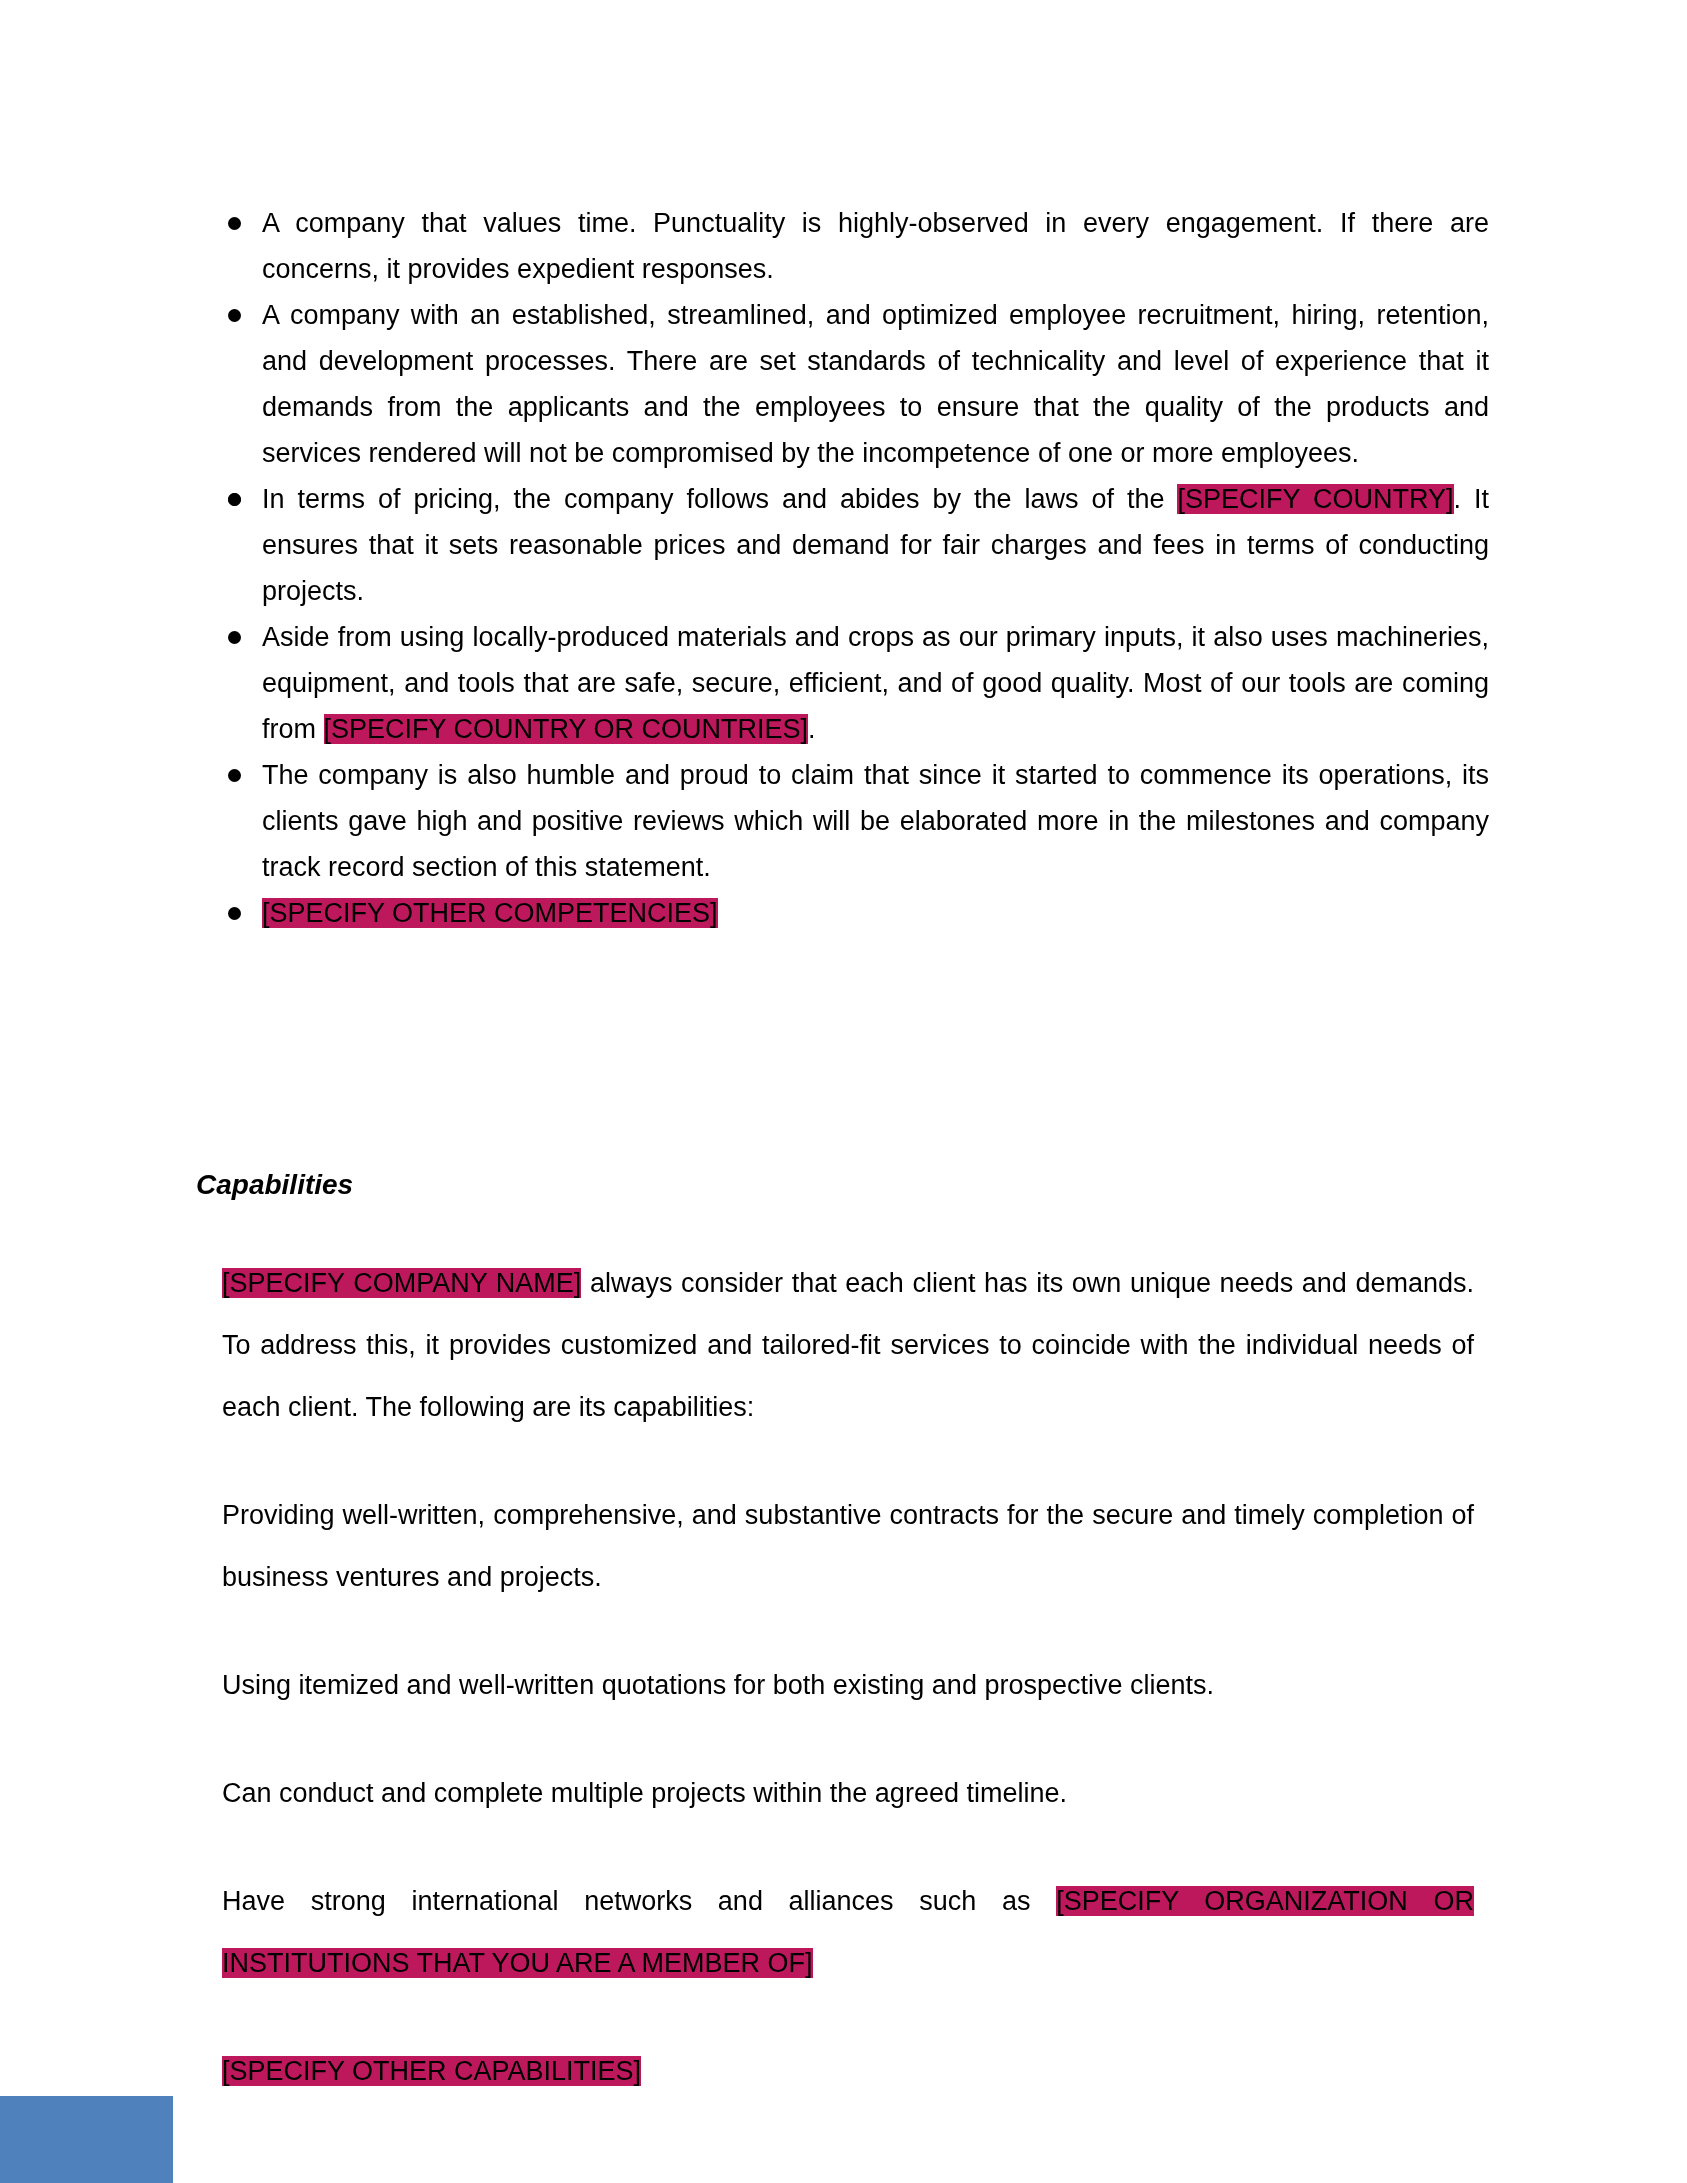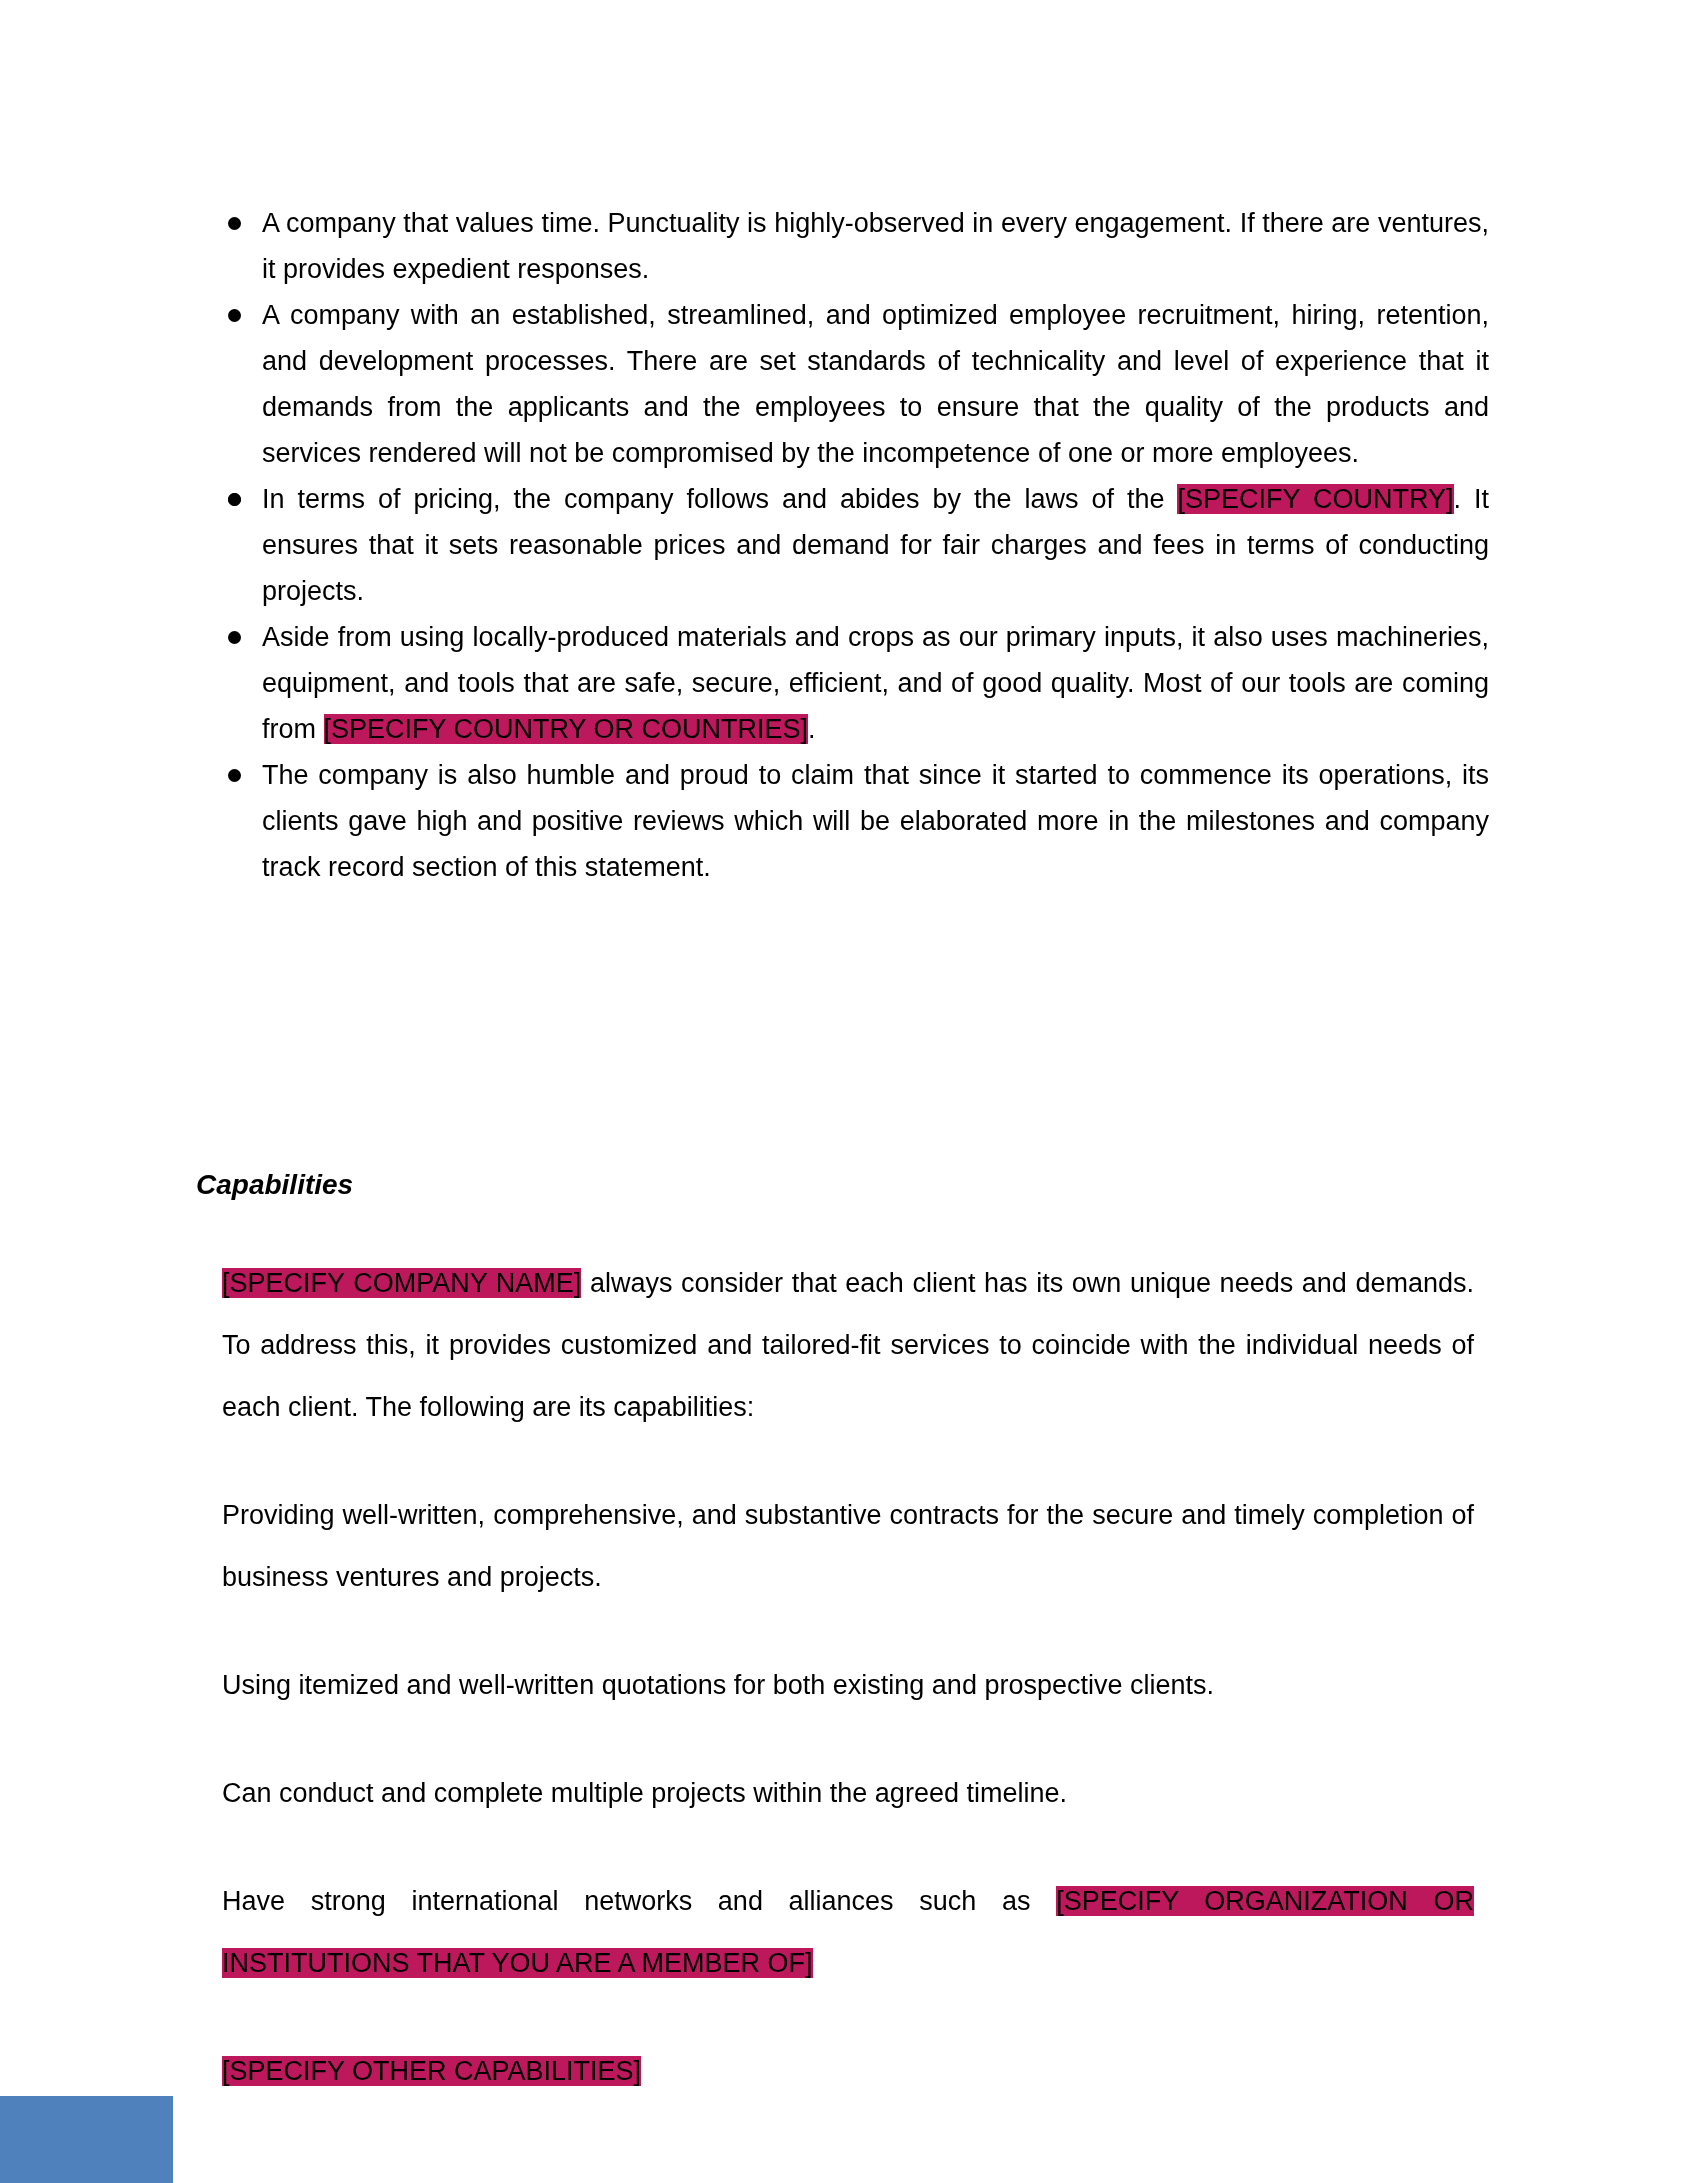--- a/index.html
+++ b/index.html
@@ -85,41 +85,45 @@
     }
   </style>
 </head>
 <body>
 
 <div class="page">
 
   <ul class="bullets">
     <li class="bullet-item">
       <span class="bullet-dot"></span>
-      <span>A company that values time. Punctuality is highly-observed in every engagement. If there are ventures, it provides expedient responses.</span>
+      <span>A company that values time. Punctuality is highly-observed in every engagement. If there are concerns, it provides expedient responses.</span>
     </li>
     <li class="bullet-item">
       <span class="bullet-dot"></span>
       <span>A company with an established, streamlined, and optimized employee recruitment, hiring, retention, and development processes. There are set standards of technicality and level of experience that it demands from the applicants and the employees to ensure that the quality of the products and services rendered will not be compromised by the incompetence of one or more employees.</span>
     </li>
     <li class="bullet-item">
       <span class="bullet-dot"></span>
     </li>
     <li class="bullet-item">
       <span class="bullet-dot"></span>
       <span>In terms of pricing, the company follows and abides by the laws of the </span><span class="hl">[SPECIFY COUNTRY]</span><span>. It ensures that it sets reasonable prices and demand for fair charges and fees in terms of conducting projects.</span>
     </li>
     <li class="bullet-item">
       <span class="bullet-dot"></span>
       <span>Aside from using locally-produced materials and crops as our primary inputs, it also uses machineries, equipment, and tools that are safe, secure, efficient, and of good quality. Most of our tools are coming from </span><span class="hl">[SPECIFY COUNTRY OR COUNTRIES]</span><span>.</span>
     </li>
     <li class="bullet-item">
       <span class="bullet-dot"></span>
       <span>The company is also humble and proud to claim that since it started to commence its operations, its clients gave high and positive reviews which will be elaborated more in the milestones and company track record section of this statement.</span>
     </li>
+    <li class="bullet-item">
+      <span class="bullet-dot"></span>
+      <span class="hl">[SPECIFY OTHER COMPETENCIES]</span>
+    </li>
   </ul>
 
   <h2 class="heading">Capabilities</h2>
 
   <div class="paras">
     <p class="para"><span class="hl">[SPECIFY COMPANY NAME]</span><span> always consider that each client has its own unique needs and demands. To address this, it provides customized and tailored-fit services to coincide with the individual needs of each client. The following are its capabilities:</span></p>
     <p class="para">Providing well-written, comprehensive, and substantive contracts for the secure and timely completion of business ventures and projects.</p>
     <p class="para">Using itemized and well-written quotations for both existing and prospective clients.</p>
     <p class="para">Can conduct and complete multiple projects within the agreed timeline.</p>
     <p class="para"><span>Have strong international networks and alliances such as </span><span class="hl">[SPECIFY ORGANIZATION OR INSTITUTIONS THAT YOU ARE A MEMBER OF]</span></p>

